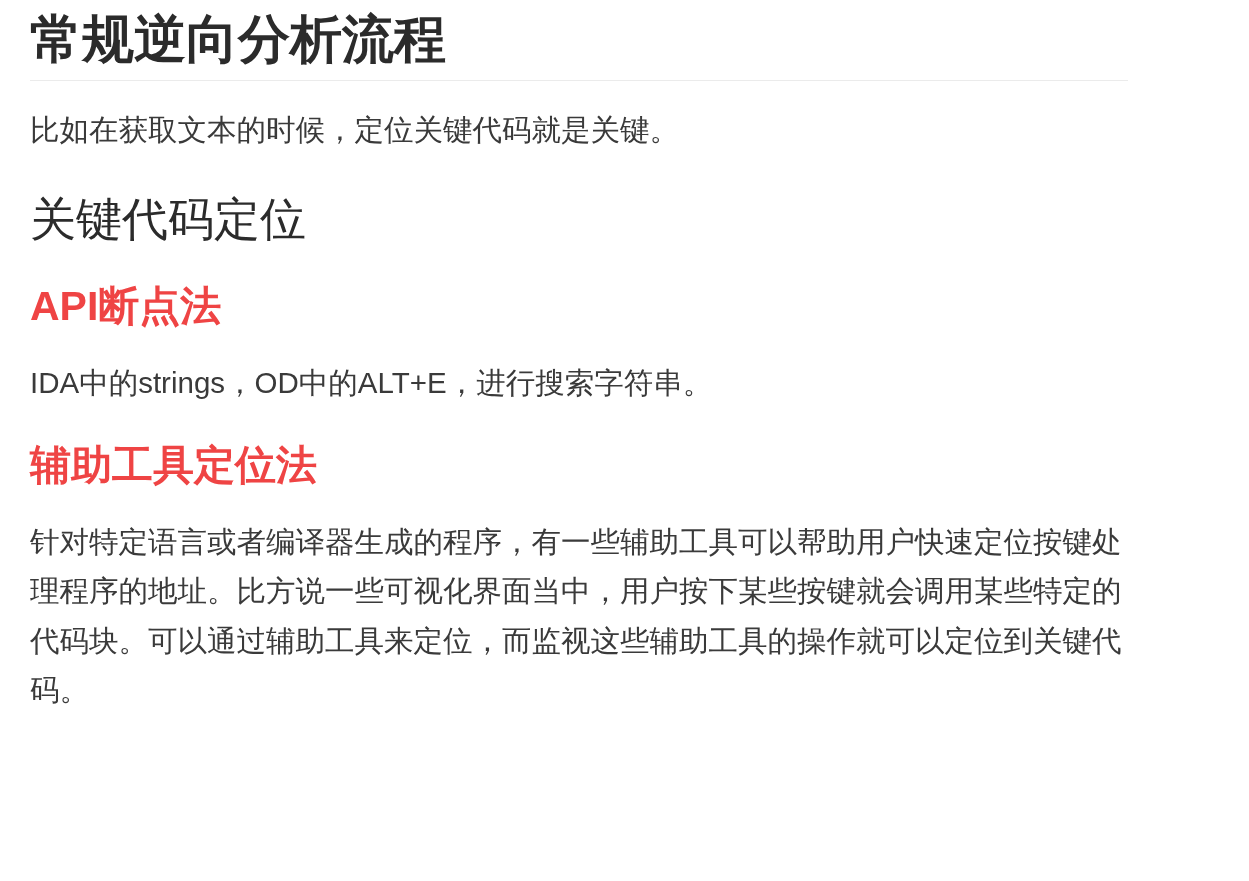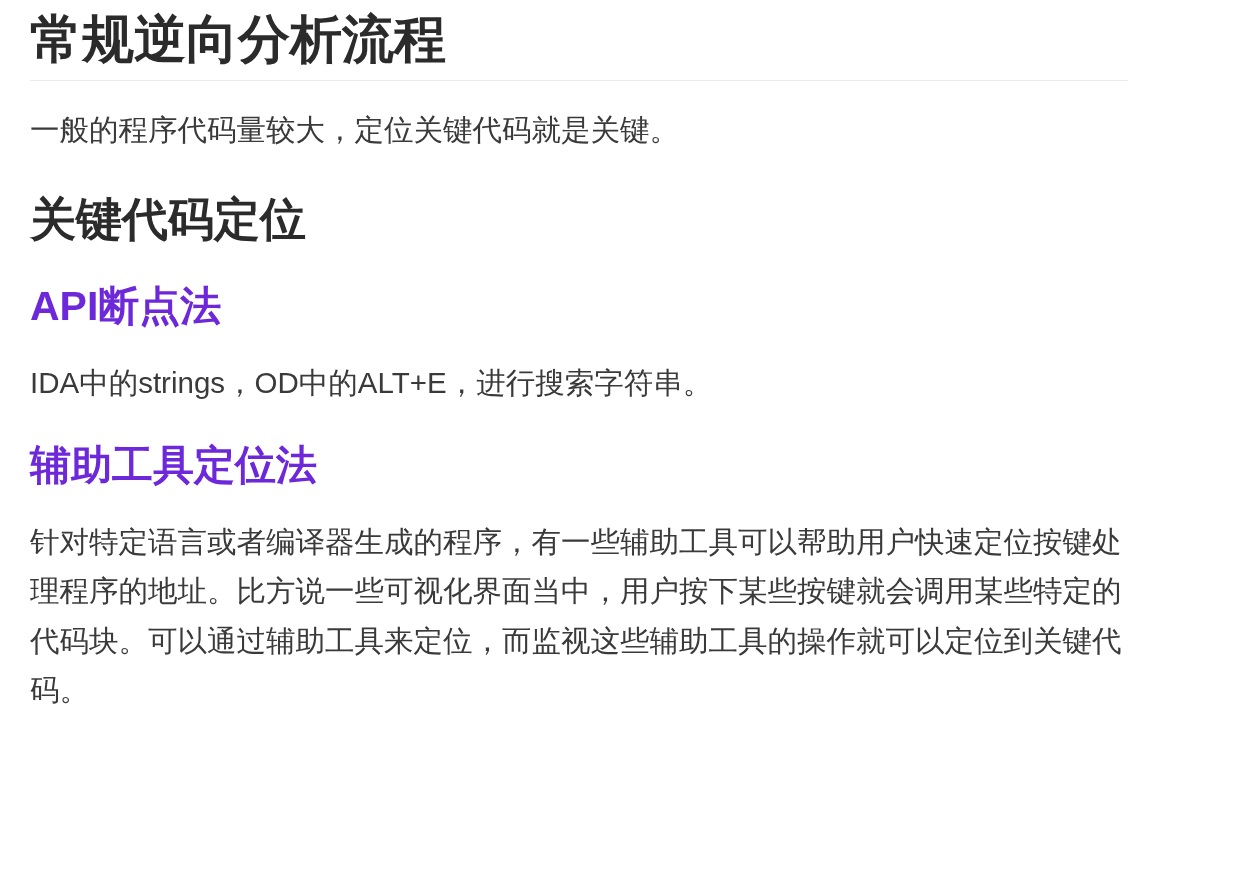--- a/index.html
+++ b/index.html
@@ -23,46 +23,46 @@
     line-height: 1.2;
     font-weight: 700;
     color: #2b2b2b;
     padding-bottom: 10px;
     border-bottom: 1px solid #ebebeb;
   }
   h2.section {
     margin: 36px 0 0 0;
     font-size: 46px;
     line-height: 1.25;
-    font-weight: 700;
+    font-weight: 400;
     color: #2b2b2b;
   }
   h3.subsection {
     margin: 32px 0 0 0;
     font-size: 41px;
     line-height: 1.3;
     font-weight: 700;
-    color: #6d28d9;
+    color: #ef4444;
   }
   p.body-text {
     margin: 24px 0 0 0;
     font-size: 29.5px;
     line-height: 1.68;
     font-weight: 400;
     color: #3a3a3a;
     word-break: break-word;
   }
 </style>
 </head>
 <body>
 
 <div class="doc">
   <h1 class="title">常规逆向分析流程</h1>
 
-  <p class="body-text">一般的程序代码量较大，定位关键代码就是关键。</p>
+  <p class="body-text">比如在获取文本的时候，定位关键代码就是关键。</p>
 
   <h2 class="section">关键代码定位</h2>
 
   <h3 class="subsection">API断点法</h3>
 
   <p class="body-text">IDA中的strings，OD中的ALT+E，进行搜索字符串。</p>
 
   <h3 class="subsection">辅助工具定位法</h3>
   <p class="body-text">针对特定语言或者编译器生成的程序，有一些辅助工具可以帮助用户快速定位按键处理程序的地址。比方说一些可视化界面当中，用户按下某些按键就会调用某些特定的代码块。可以通过辅助工具来定位，而监视这些辅助工具的操作就可以定位到关键代码。</p>
 </div>

